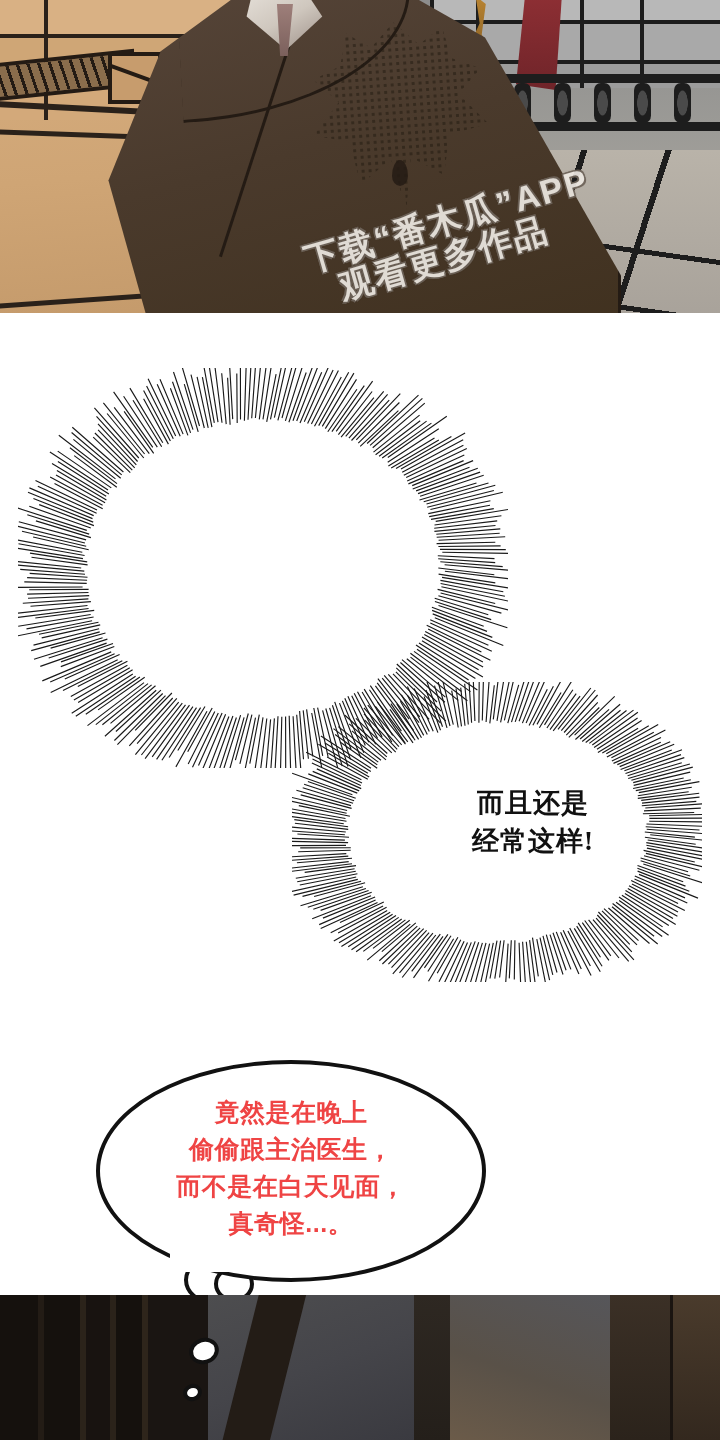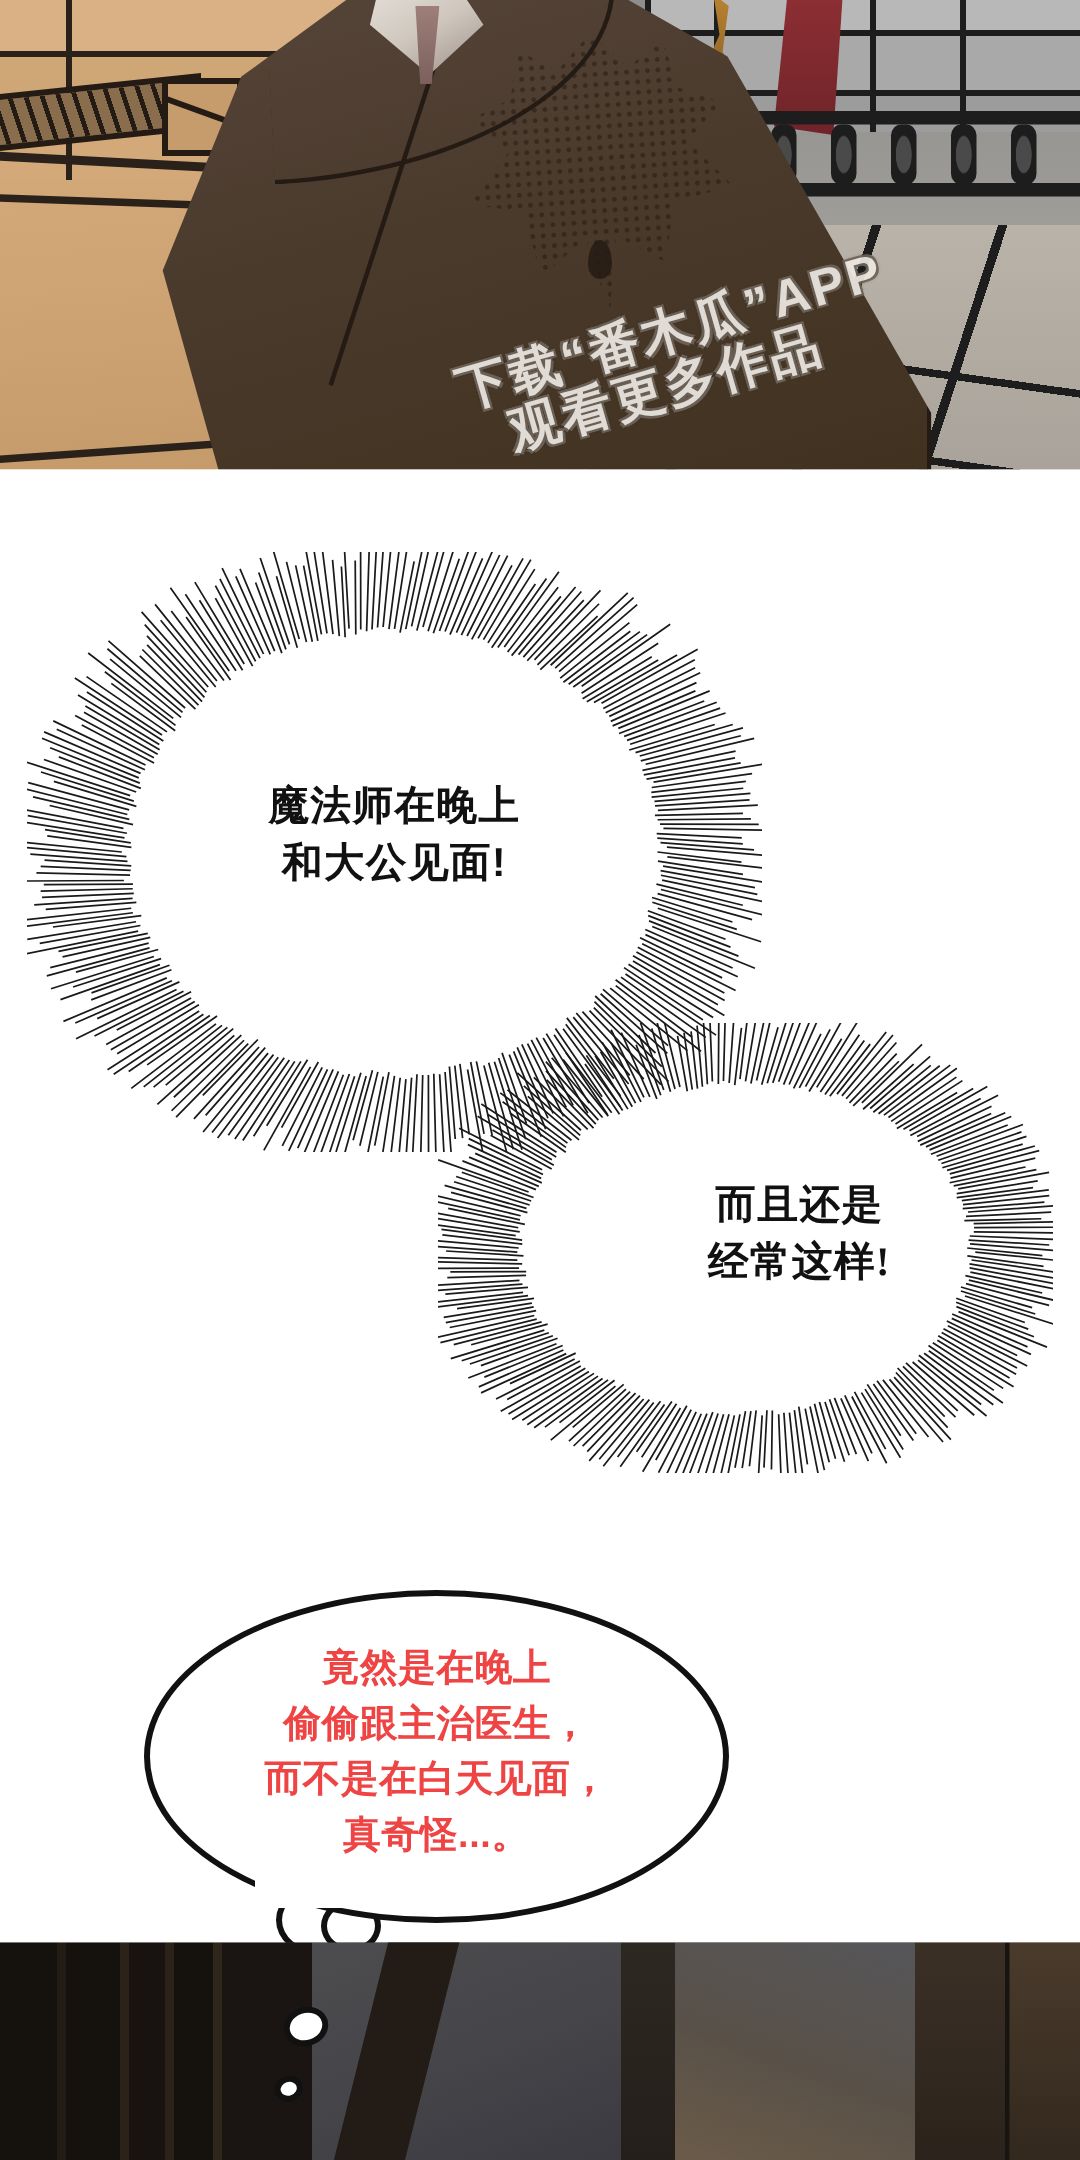--- a/index.html
+++ b/index.html
@@ -353,22 +353,20 @@
   <div class="burst" id="bubble-1">
     <svg class="burst-svg" viewBox="0 0 490 400" preserveAspectRatio="none">
       <defs>
         <g id="b1rays"></g>
       </defs>
       <ellipse cx="245" cy="200" rx="178" ry="148" fill="#ffffff"></ellipse>
       <g id="b1g" stroke="#1a1a1a" stroke-width="1.1" fill="none">
           <path d="M420.3 200.0L476.3 206.7M426.9 203.2L502.2 212.0M420.6 206.1L477.3 214.9M424.0 209.4L491.1 220.1M422.4 212.4L485.3 223.8M422.6 215.5L486.9 228.3M423.4 218.7L491.0 233.2M419.6 221.4L477.2 235.5M422.6 225.0L490.4 241.9M420.4 227.8L483.4 245.1M416.7 230.3L470.3 246.7M416.9 233.5L473.2 251.6M420.5 237.5L489.4 259.8M413.9 239.2L465.7 258.2M414.1 242.4L469.0 263.4M414.7 245.9L474.3 269.4M416.8 249.7L485.3 277.5M412.2 251.7L470.4 277.3M412.3 255.1L473.8 283.2M408.7 257.2L463.4 283.9M410.1 261.1L472.4 292.3M407.2 263.5L464.9 294.0M406.3 266.6L465.1 299.0M404.0 269.1L460.6 301.8M404.0 272.7L464.9 309.0M401.0 274.9L457.4 310.4M398.0 277.1L450.6 311.9M399.0 281.3L459.4 322.1M396.0 283.4L452.5 323.6M392.4 285.2L443.5 323.5M392.5 289.1L449.4 332.8M388.8 290.7L440.3 332.4M384.0 291.6L427.4 329.1M382.4 294.5L426.9 334.3M378.8 296.0L419.0 334.0M378.3 299.8L423.2 343.1M377.9 303.8L427.7 353.0M375.0 305.8L422.6 355.1M370.3 306.4L411.2 351.4M366.2 307.3L401.8 348.9M364.2 310.1L401.1 354.7M359.9 310.6L391.2 351.2M359.2 314.8L395.7 362.7M357.4 317.9L395.6 369.8M352.3 317.6L383.4 363.1M351.4 321.8L387.1 375.1M346.2 321.1L374.7 367.4M344.1 324.0L373.9 374.2M339.5 323.8L364.1 368.9M336.2 325.3L359.5 370.3M333.7 327.8L357.7 376.2M329.9 328.3L350.8 374.2M326.8 330.2L347.3 377.5M324.4 332.9L345.8 384.8M321.5 335.1L342.8 389.8M316.7 333.9L333.0 381.2M314.4 337.3L332.5 391.5M311.6 339.8L330.0 398.5M307.8 340.5L324.2 398.1M304.6 342.3L320.4 402.5M299.6 339.6L310.1 388.8M295.8 340.0L304.7 387.9M293.7 345.0L304.8 405.7M288.6 341.3L294.8 388.3M285.2 342.4L290.4 390.8M281.6 343.0L285.5 391.3M278.7 346.7L283.0 404.1M275.1 348.2L278.4 408.5M271.2 347.8L272.7 405.6M267.6 348.6L267.7 407.5M263.8 348.7L262.4 406.9M260.0 348.2L257.0 403.8M256.4 350.4L252.1 411.9M252.6 351.4L246.8 415.4M248.8 350.5L241.4 411.6M245.0 349.3L236.3 406.4M241.3 346.7L231.8 395.7M237.5 349.7L225.7 408.2M233.9 346.6L221.9 395.8M230.3 345.5L217.4 392.1M226.1 349.3L209.9 407.7M222.6 347.2L206.0 400.0M218.4 349.5L198.5 410.4M214.9 348.0L194.3 405.2M210.9 348.5L188.0 408.5M207.6 346.2L184.7 401.0M204.1 344.9L180.5 397.4M200.3 344.9L174.5 399.2M196.8 343.6L170.2 395.9M194.2 340.0L169.7 383.7M189.0 343.2L157.9 398.9M187.0 338.5L159.8 382.5M182.6 339.6L151.1 389.5M178.5 339.6L143.9 392.3M174.9 338.7L138.6 391.4M171.5 337.2L134.2 388.9M167.5 336.9L127.1 390.7M164.3 335.1L123.4 387.0M160.7 334.1L117.4 386.7M158.8 330.4L119.1 375.6M154.7 330.0L111.3 377.9M153.9 325.0L117.2 362.3M147.5 327.7L99.4 376.7M144.7 325.5L96.4 372.5M142.9 322.1L97.9 363.5M138.2 322.2L86.9 368.3M137.5 317.7L92.5 355.4M133.6 316.9L84.4 356.8M130.0 315.6L77.8 356.6M126.0 314.6L69.5 357.6M126.7 309.3L80.1 341.9M121.9 309.0L67.8 346.3M117.6 308.2L57.8 348.2M114.8 306.0L53.7 345.2M114.6 301.8L60.1 334.5M111.8 299.7L55.9 331.9M109.4 297.3L52.8 328.4M109.4 293.2L59.8 318.6M104.3 292.8L45.0 322.6M99.7 291.7L32.7 324.5M101.6 286.6L46.8 311.1M96.6 285.8L32.2 314.0M93.2 283.9L24.3 312.9M96.3 278.5L42.8 298.6M95.0 275.5L43.0 293.9M88.6 275.1L22.3 298.4M89.4 271.1L30.7 290.0M84.6 269.7L16.0 291.2M87.5 265.0L32.6 280.1M81.7 263.9L13.2 282.6M81.1 260.7L15.5 277.1M82.2 256.9L23.7 269.9M80.5 254.2L21.0 266.3M74.1 252.8L-1.1 268.0M75.6 249.0L8.5 260.9M72.7 246.5L0.2 258.3M76.2 242.4L17.3 250.0M70.6 240.5L-2.3 249.7M69.5 237.5L-4.0 245.5M72.9 233.6L12.5 238.3M70.4 230.9L4.8 235.2M71.2 227.6L10.0 230.2M70.5 224.5L9.1 226.1M70.6 221.4L11.2 221.8M64.6 219.0L-11.5 219.4M68.7 215.4L6.3 213.9M69.1 212.3L9.1 209.6M69.5 209.2L11.7 205.4M67.0 206.2L2.2 201.4M66.3 203.1L-0.1 197.1M63.2 200.0L-12.0 192.5M69.6 196.9L13.5 189.2M69.2 193.9L12.0 185.1M65.0 190.6L-5.4 179.6M66.6 187.5L0.5 175.7M64.3 184.2L-9.3 170.3M70.7 181.7L15.1 169.0M68.2 178.3L4.0 163.2M66.9 175.0L-2.5 157.7M68.1 171.9L0.8 153.8M72.9 169.6L17.9 152.9M71.2 166.1L9.3 146.7M68.8 162.4L-2.2 139.5M72.8 160.0L11.3 138.3M75.9 157.6L21.2 136.6M75.2 154.1L15.4 130.5M74.5 150.6L10.0 124.2M75.7 147.6L11.4 119.9M78.6 145.2L19.8 118.2M79.0 142.0L17.5 112.6M84.7 140.7L36.5 115.4M84.6 137.2L32.1 109.0M87.1 134.8L38.0 106.9M88.4 131.9L38.9 102.6M88.2 128.3L34.0 95.4M90.9 126.0L39.9 93.4M90.0 122.0L31.9 84.0M93.3 119.9L39.7 83.1M98.8 119.2L56.2 87.6M99.0 115.6L51.9 79.8M97.5 110.9L40.8 67.3M102.7 110.2L55.4 71.4M103.7 106.9L53.6 64.5M105.4 104.0L54.3 59.2M112.3 104.7L75.2 69.2M114.3 102.1L76.9 65.0M116.7 99.8L80.1 61.9M118.3 96.9L80.0 55.9M119.6 93.5L78.5 48.4M120.8 90.0L76.4 39.9M125.8 90.0L89.1 45.5M126.6 86.0L85.4 34.9M131.3 85.7L96.2 39.4M135.7 85.3L106.1 43.3M134.8 79.3L95.6 23.9M139.3 79.1L105.6 28.2M143.7 78.8L115.0 32.2M144.8 74.7L111.9 20.1M150.4 76.1L125.6 30.8M152.4 72.9L125.6 22.4M155.3 70.8L128.6 17.9M157.7 68.0L130.1 10.8M162.2 68.3L139.2 16.3M165.1 66.1L142.0 11.2M169.9 67.4L152.4 20.3M172.6 64.9L154.5 13.7M175.0 61.6L155.5 4.0M180.2 63.8L166.3 16.2M181.5 58.0L163.2 -4.4M186.3 60.0L173.0 6.6M190.2 59.8L179.1 8.9M193.9 59.2L184.4 9.1M196.3 54.9L185.1 -5.8M200.0 54.2L190.5 -6.4M204.0 54.7L196.8 -2.5M208.2 56.1L203.7 5.2M212.1 56.8L209.6 9.7M214.7 51.1L211.1 -11.5M219.2 55.0L218.8 5.6M222.5 51.6L222.4 -6.6M226.4 52.8L228.1 -0.8M230.0 51.7L233.0 -4.3M233.7 50.3L238.0 -9.1M237.4 50.0L243.3 -9.9M241.3 51.4L248.4 -3.7M245.0 51.3L253.6 -4.0M248.7 53.8L258.1 6.2M252.5 51.4L263.9 -3.6M256.4 49.6L269.9 -11.1M259.9 52.4L273.8 -0.4M264.0 50.0L280.6 -10.4M267.4 52.8L284.0 -0.2M270.9 54.2L288.2 4.5M275.0 52.7L295.0 -2.5M278.7 53.0L300.4 -2.8M282.0 55.1L303.7 4.2M286.3 53.7L311.4 -3.1M289.6 55.4L315.1 2.0M293.4 56.0L320.4 2.4M296.5 58.2L323.3 8.9M300.7 57.6L330.7 4.3M304.3 58.4L335.9 5.1M307.3 60.6L338.5 11.4M309.8 63.8L338.9 21.3M313.9 63.7L346.3 17.7M318.2 63.3L354.6 13.1M320.4 66.7L354.1 23.5M323.1 69.1L355.9 29.6M327.7 68.4L365.7 23.3M330.9 70.1L369.6 26.3M333.5 72.5L371.2 32.1M338.3 71.9L382.3 25.6M340.3 75.2L381.4 34.5M342.2 78.4L380.4 42.7M349.1 75.5L400.5 27.2M352.1 77.4L404.4 30.4M354.7 79.8L406.8 35.1M355.5 84.1L401.6 47.1M357.6 86.8L402.2 52.8M361.1 88.2L408.6 53.1M364.2 90.0L413.4 55.1M369.8 89.5L428.8 48.2M369.7 94.2L420.8 60.8M370.4 97.9L416.5 69.9M373.2 99.9L420.8 72.0M378.0 100.4L433.4 68.6M383.0 100.9L447.1 64.9M384.2 104.3L445.2 71.8M385.8 107.2L445.4 77.2M388.2 109.6L448.8 80.5M389.2 112.9L446.3 87.1M390.4 115.9L445.6 92.6M394.2 117.6L455.1 92.6M394.7 121.0L451.5 99.3M398.1 122.9L459.8 100.2M400.0 125.6L462.1 104.1M402.1 128.2L465.7 107.3M401.5 132.0L458.5 115.0M405.7 133.7L470.5 115.0M408.5 136.0L477.3 117.2M409.2 139.2L475.9 122.5M412.4 141.5L484.8 124.3M410.3 145.6L472.4 132.7M411.2 148.6L472.0 137.2M413.0 151.4L475.8 140.6M417.7 153.4L491.3 141.3M416.5 157.0L483.4 147.7M416.2 160.3L479.2 152.9M416.4 163.4L477.5 157.5M418.3 166.2L482.3 160.9M418.7 169.3L481.7 165.3M420.6 172.2L487.2 168.8M418.6 175.6L477.3 174.2M420.4 178.5L482.6 177.9M422.0 181.4L487.8 181.6M424.3 184.3L495.5 185.5M419.8 187.8L476.5 190.6M420.2 190.8L477.2 194.6M422.3 193.8L484.7 198.6M426.6 196.8L501.4 203.0" stroke="#1a1a1a" stroke-width="1.15" fill="none"></path>
         </g>
     </svg>
-    <div class="burst-text">魔法师在晚上
-和大公见面!</div>
   </div>
 
   <div class="burst" id="bubble-2">
     <svg class="burst-svg" viewBox="0 0 410 300" preserveAspectRatio="none">
       <ellipse cx="205" cy="150" rx="150" ry="110" fill="#ffffff"></ellipse>
       <g id="b2g" stroke="#1a1a1a" stroke-width="1.1" fill="none">
           <path d="M352.8 150.0L402.9 155.1M358.2 152.7L424.7 159.5M352.9 155.2L403.7 162.2M355.7 158.0L415.2 166.6M354.3 160.6L410.2 169.9M354.4 163.3L411.4 173.8M354.9 166.1L414.6 178.0M351.6 168.4L402.8 180.0M353.9 171.4L413.5 185.5M352.0 173.8L407.4 188.3M348.6 176.0L396.1 189.8M348.6 178.7L398.2 194.0M351.3 182.0L411.3 201.0M345.5 183.5L391.2 199.7M345.4 186.2L393.5 204.1M345.6 189.1L397.3 209.2M347.0 192.4L406.0 216.1M342.8 194.0L393.0 215.9M342.5 196.9L395.3 220.9M339.2 198.6L386.1 221.6M339.9 201.9L392.8 228.6M337.0 203.8L386.0 230.0M335.8 206.4L385.4 234.2M333.5 208.5L381.0 236.6M332.9 211.5L383.7 242.5M329.9 213.2L376.8 243.6M327.0 215.0L370.6 244.9M327.2 218.5L376.6 253.3M324.1 220.2L370.2 254.5M320.6 221.5L362.1 254.3M320.0 224.7L365.7 262.0M316.4 226.0L357.5 261.5M312.0 226.6L346.5 258.6M310.0 228.9L345.0 262.8M306.4 230.0L337.8 262.4M305.3 233.0L339.8 269.8M304.1 236.1L341.9 277.8M301.0 237.6L336.7 279.3M296.6 237.9L327.0 276.0M292.7 238.5L318.8 273.8M290.3 240.6L316.9 278.3M286.2 240.9L308.5 275.2M284.7 244.1L310.1 284.3M282.3 246.4L308.3 289.8M277.7 245.9L298.4 284.1M275.9 249.0L299.1 293.5M271.2 248.2L289.3 286.9M268.6 250.3L286.9 292.1M264.3 249.9L278.9 287.4M261.0 250.8L274.1 288.2M258.0 252.6L271.0 292.5M254.3 252.7L265.0 290.5M251.0 253.8L260.8 292.8M248.0 255.7L257.6 298.1M244.8 257.1L253.6 301.5M240.5 255.7L246.3 294.3M237.6 258.1L243.2 301.9M234.3 259.7L239.2 306.9M230.6 259.8L233.7 305.9M227.1 260.8L228.9 308.8M222.9 258.3L222.3 297.6M219.3 258.2L217.3 296.4M216.1 261.6L213.2 309.4M212.1 258.3L207.6 295.5M208.6 258.7L202.8 296.7M205.0 258.7L198.0 296.5M201.3 260.9L192.4 305.4M197.6 261.6L187.0 308.0M194.0 260.8L182.2 305.1M190.4 260.8L176.9 305.7M186.7 260.3L171.9 304.4M183.2 259.4L167.4 301.4M179.3 260.4L160.8 306.4M175.5 260.5L154.9 308.1M172.1 259.3L150.7 304.4M168.8 257.7L147.0 299.8M165.9 255.2L145.2 291.3M161.6 256.7L136.5 299.2M159.0 253.8L135.8 289.5M155.9 252.4L132.4 285.9M151.0 254.3L121.5 295.8M148.3 252.1L119.7 289.4M143.8 253.0L110.2 295.5M140.9 251.1L107.5 290.8M137.1 250.7L100.8 291.9M134.6 248.4L99.5 285.7M131.7 246.7L96.4 282.1M128.1 245.8L90.4 282.0M125.3 244.1L87.3 278.7M123.8 240.9L89.8 269.6M118.3 242.1L75.2 278.1M117.7 238.2L81.0 266.4M113.4 237.9L71.3 269.4M109.7 237.0L64.1 269.8M106.7 235.4L59.5 267.8M104.0 233.6L56.2 264.8M100.6 232.3L49.4 264.4M98.2 230.2L47.0 260.7M95.2 228.6L41.8 258.9M94.6 225.3L46.1 251.0M91.1 224.0L38.7 250.7M91.8 220.1L48.0 240.4M85.5 220.4L28.7 246.6M83.6 218.0L27.2 242.6M83.1 215.0L30.9 236.1M79.0 213.8L20.2 236.7M79.7 210.2L28.6 228.4M76.6 208.5L21.3 227.3M73.9 206.5L15.8 225.2M70.9 204.7L8.5 223.7M73.1 200.8L22.1 214.5M69.1 199.3L10.5 214.4M65.8 197.4L1.6 213.1M64.2 195.0L-0.8 209.6M65.4 191.7L7.8 203.0M63.8 189.3L5.2 199.8M62.6 186.7L3.8 196.2M64.0 183.6L12.7 190.4M60.0 181.7L-0.5 189.3M56.7 179.6L-11.0 187.2M60.0 176.2L4.9 180.8M56.3 174.1L-7.7 178.8M54.3 171.6L-13.6 175.6M58.7 168.3L6.2 169.7M58.8 165.7L8.2 165.9M54.0 163.4L-9.8 163.6M56.1 160.6L0.0 159.3M52.9 158.1L-11.8 156.0M57.0 155.2L5.4 152.0M52.9 152.7L-10.5 148.3M53.8 150.0L-6.5 144.6M56.2 147.4L2.9 141.2M56.1 144.7L2.3 137.6M51.8 141.8L-15.3 132.6M54.5 139.3L-4.8 129.6M53.5 136.5L-9.9 125.2M57.9 134.3L6.8 123.6M54.6 131.2L-7.9 117.7M55.1 128.5L-7.1 113.8M59.6 126.4L8.7 112.9M59.0 123.6L4.4 108.2M61.1 121.3L10.7 105.8M62.1 118.7L12.1 102.3M63.7 116.3L15.9 99.5M60.4 112.7L0.1 91.2M65.3 111.1L16.3 91.9M67.2 108.9L20.7 89.4M69.2 106.6L24.8 86.9M68.8 103.6L19.9 81.1M70.0 101.0L20.5 77.1M69.4 97.8L14.1 70.2M75.8 97.3L35.1 74.9M77.2 94.9L36.3 71.3M75.9 91.2L26.4 62.2M78.8 89.4L33.0 60.9M79.0 86.2L28.9 54.0M85.2 86.2L48.0 60.0M85.3 82.9L43.1 52.5M86.3 80.1L41.5 46.6M89.0 78.2L46.3 44.6M94.0 77.9L59.9 48.9M94.8 74.9L57.2 41.9M95.3 71.5L52.9 33.3M99.8 70.9L63.9 36.3M103.7 70.1L72.5 37.9M105.2 67.4L72.0 31.9M106.9 64.7L71.9 25.8M109.7 63.0L75.8 23.2M113.5 62.1L83.4 24.4M115.8 59.9L85.3 19.8M121.0 60.8L98.0 27.4M123.1 58.3L98.9 21.6M126.6 57.4L104.8 21.9M129.5 55.8L108.4 19.2M131.7 53.4L109.4 12.8M135.3 52.6L115.4 13.3M137.3 49.6L115.4 4.5M141.2 49.3L122.2 6.4M145.9 50.6L132.1 14.5M148.5 48.2L134.0 8.0M150.5 44.7L133.8 -3.7M155.0 45.9L142.5 3.6M158.0 44.0L145.8 -1.4M161.3 42.7L150.0 -4.6M166.2 45.5L159.7 8.6M169.5 44.4L164.0 6.5M173.0 43.8L168.7 5.6M176.3 42.5L172.7 1.8M179.6 40.8L176.8 -3.4M182.9 39.0L181.0 -9.4M186.9 40.7L187.2 -1.5M190.3 38.6L191.6 -9.3M194.1 40.0L197.2 -2.8M197.8 41.4L202.3 3.2M201.3 37.4L207.4 -12.3M205.0 38.9L212.5 -6.2M208.6 40.3L217.1 -0.3M212.4 38.3L223.1 -8.6M215.8 41.2L226.7 2.9M219.5 40.1L232.5 -2.1M223.2 39.9L237.9 -3.6M227.1 39.2L244.0 -7.2M230.4 41.1L247.5 -0.4M234.1 41.0L253.2 -2.2M237.1 43.6L255.3 7.2M240.9 43.3L261.4 4.2M245.0 42.4L268.9 -1.0M247.4 45.7L269.1 10.5M252.5 42.9L280.7 -2.5M254.9 46.0L280.9 7.8M258.0 47.6L284.2 11.7M261.2 48.8L288.1 14.1M266.0 47.4L298.8 6.0M269.3 48.6L303.3 8.0M272.1 50.5L305.6 13.0M274.3 53.2L305.8 20.4M276.8 55.3L307.3 25.5M282.6 53.2L322.7 14.3M283.4 57.5L317.1 27.4M288.1 57.0L328.1 22.2M290.2 59.5L328.5 28.2M293.7 60.5L334.5 28.5M297.3 61.4L341.5 28.1M300.3 63.0L345.9 30.2M302.1 65.6L345.6 36.1M305.0 67.3L349.6 38.4M305.9 70.4L346.1 46.3M310.3 70.9L356.8 43.7M314.3 71.8L366.2 42.4M314.9 75.0L361.8 50.3M319.4 75.7L373.4 48.1M319.9 78.9L369.0 55.5M321.5 81.4L368.8 60.3M325.3 82.6L378.2 59.8M327.7 84.6L382.2 62.3M328.6 87.5L379.8 68.0M332.4 88.8L390.0 67.7M333.5 91.5L389.0 72.6M335.6 93.7L392.3 75.6M336.2 96.5L389.8 80.7M339.4 98.3L397.9 82.0M341.2 100.6L400.8 85.1M341.7 103.4L398.2 90.1M341.1 106.5L391.7 96.0M343.8 108.6L398.9 97.8M346.8 110.6L407.4 99.6M345.8 113.7L399.8 105.3M345.8 116.4L396.7 109.7M349.2 118.4L407.2 111.3M350.0 121.1L407.5 115.1M349.8 123.8L404.3 119.4M353.3 126.0L415.7 121.5M352.0 128.9L408.8 126.1M350.9 131.7L402.2 130.5M357.1 133.7L425.4 132.2M357.4 136.4L425.3 136.1M357.2 139.2L423.3 140.1M354.5 142.0L411.4 144.3M353.7 144.7L407.5 148.0M354.7 147.3L410.9 151.6" stroke="#1a1a1a" stroke-width="1.15" fill="none"></path>
         </g>
     </svg>
     <div class="burst-text">而且还是

